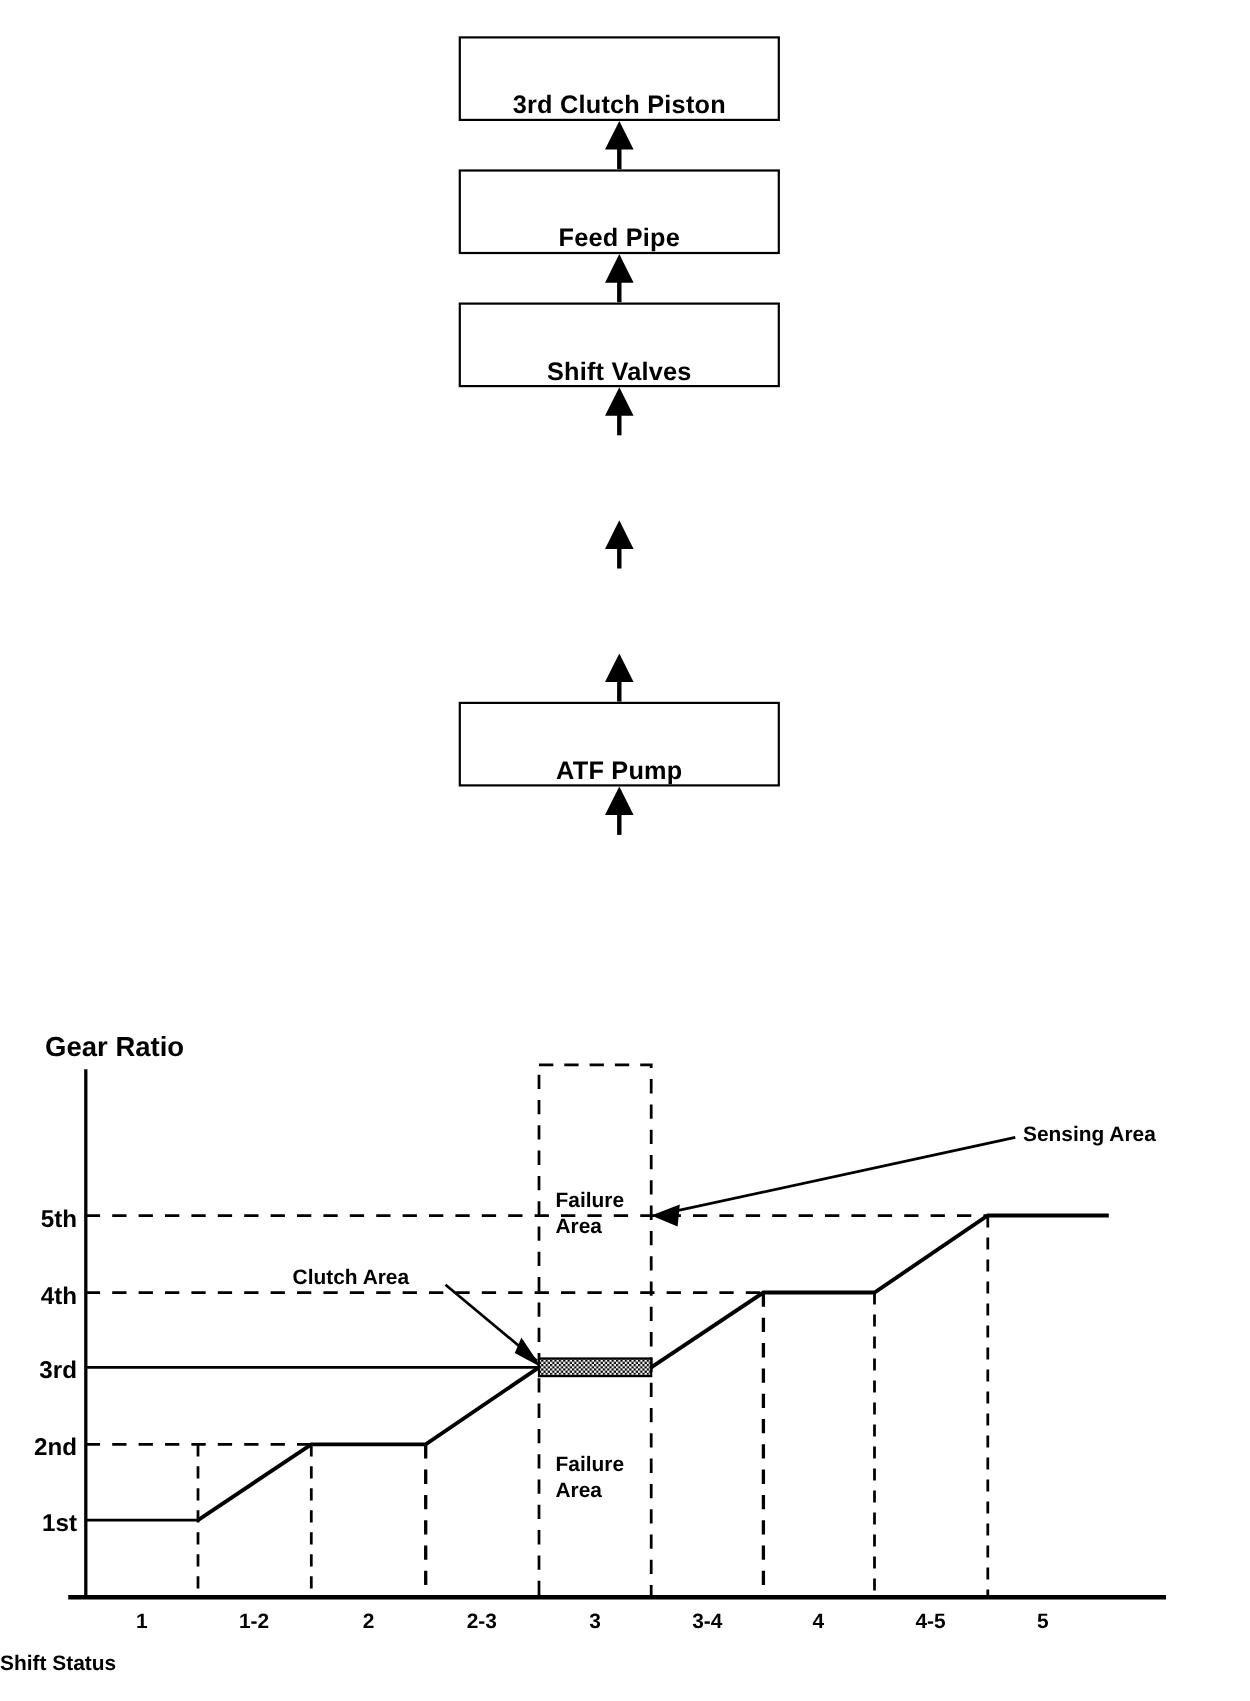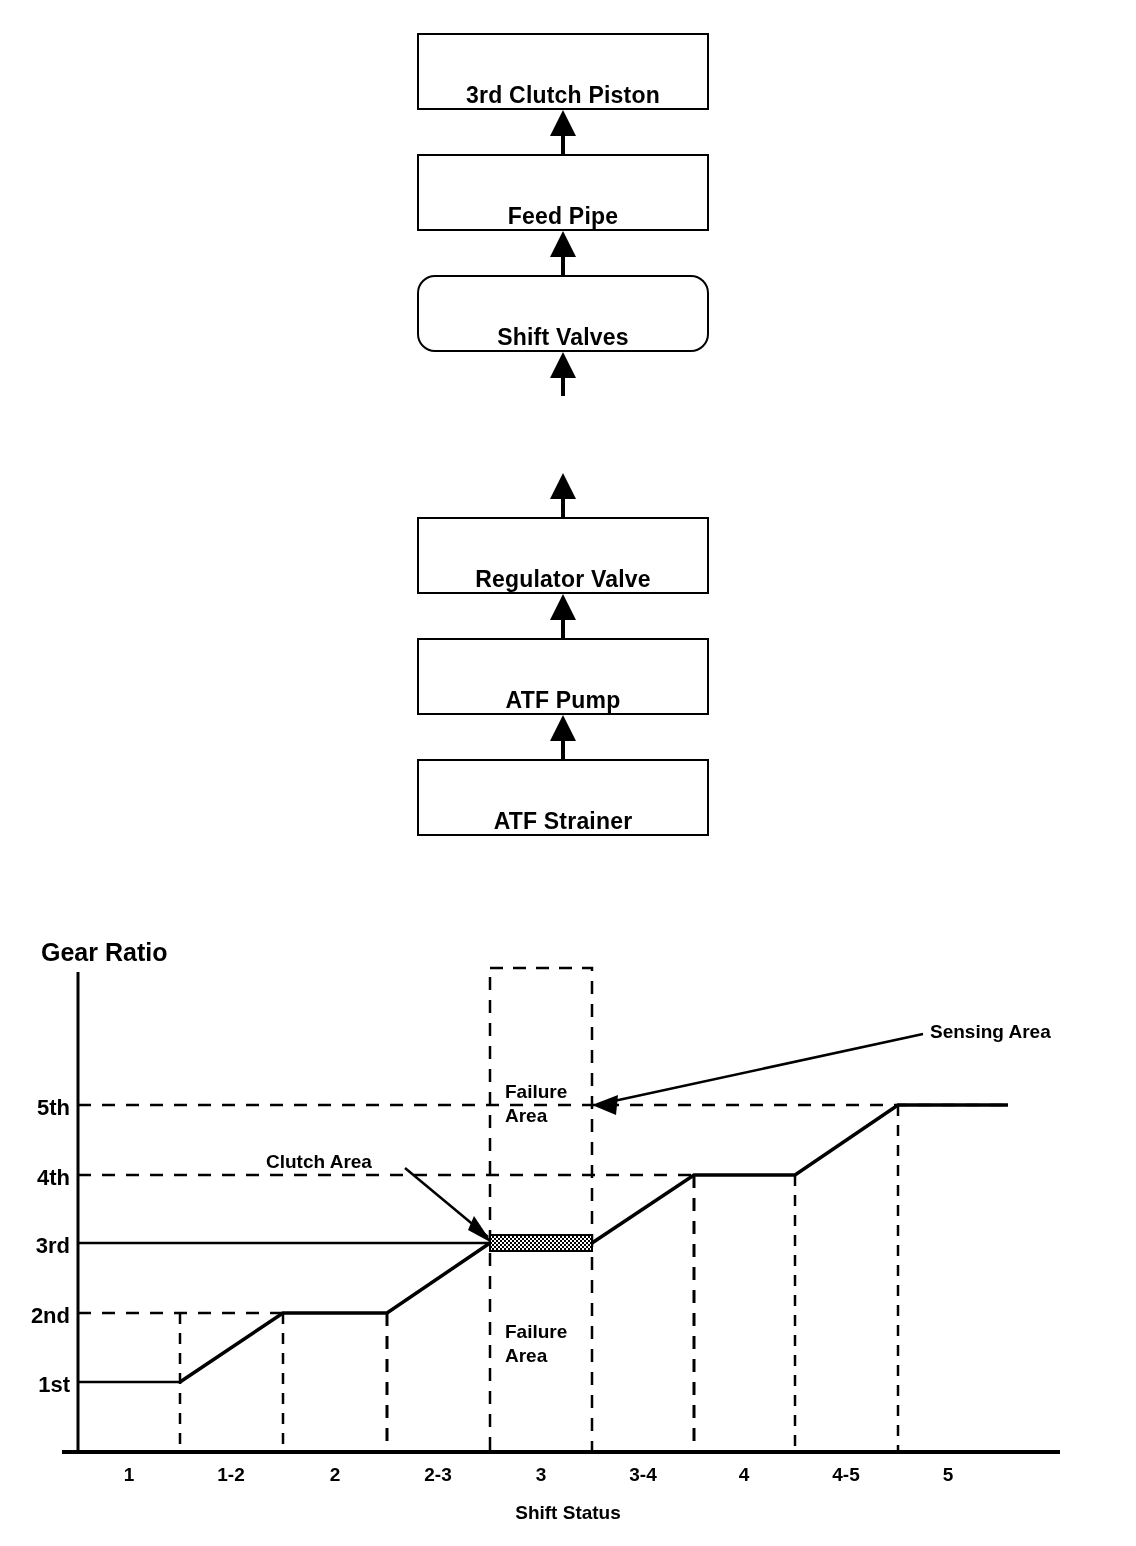--- a/index.html
+++ b/index.html
@@ -79,21 +79,20 @@
     font-weight: bold;
     text-align: center;
     width: 90px;
     top: 584px;
   }
   .xaxis-title {
     position: absolute;
     top: 622px;
     left: 0;
     width: 1136px;
-    text-align: center;
     font-size: 19px;
     font-weight: bold;
   }
   .annot {
     position: absolute;
     font-size: 19px;
     font-weight: bold;
     line-height: 1.28;
     white-space: nowrap;
   }
@@ -102,31 +101,25 @@
 <body>
 
 <div id="flowchart">
 
   <div class="flow-box" style="top:33px;">
     <span class="flow-label">3rd Clutch Piston</span>
   </div>
   <div class="flow-box" style="top:154px;">
     <span class="flow-label">Feed Pipe</span>
   </div>
-  <div class="flow-box" style="top:275px;border-radius:18px;">
+  <div class="flow-box" style="top:275px;">
     <span class="flow-label">Shift Valves</span>
-  </div>
-  <div class="flow-box" style="top:517px;">
-    <span class="flow-label">Regulator Valve</span>
   </div>
   <div class="flow-box" style="top:638px;text-align:center;">
     <span class="flow-label">ATF Pump</span>
-  </div>
-  <div class="flow-box" style="top:759px;">
-    <span class="flow-label">ATF Strainer</span>
   </div>
 
   <svg class="flow-arrow" style="top:110px;" viewBox="0 0 28 44">
     <rect x="12" y="16" width="4" height="28" fill="#000"></rect>
     <polygon points="14,0 27,26 1,26" fill="#000"></polygon>
   </svg>
   <svg class="flow-arrow" style="top:231px;" viewBox="0 0 28 44">
     <rect x="12" y="16" width="4" height="28" fill="#000"></rect>
     <polygon points="14,0 27,26 1,26" fill="#000"></polygon>
   </svg>

